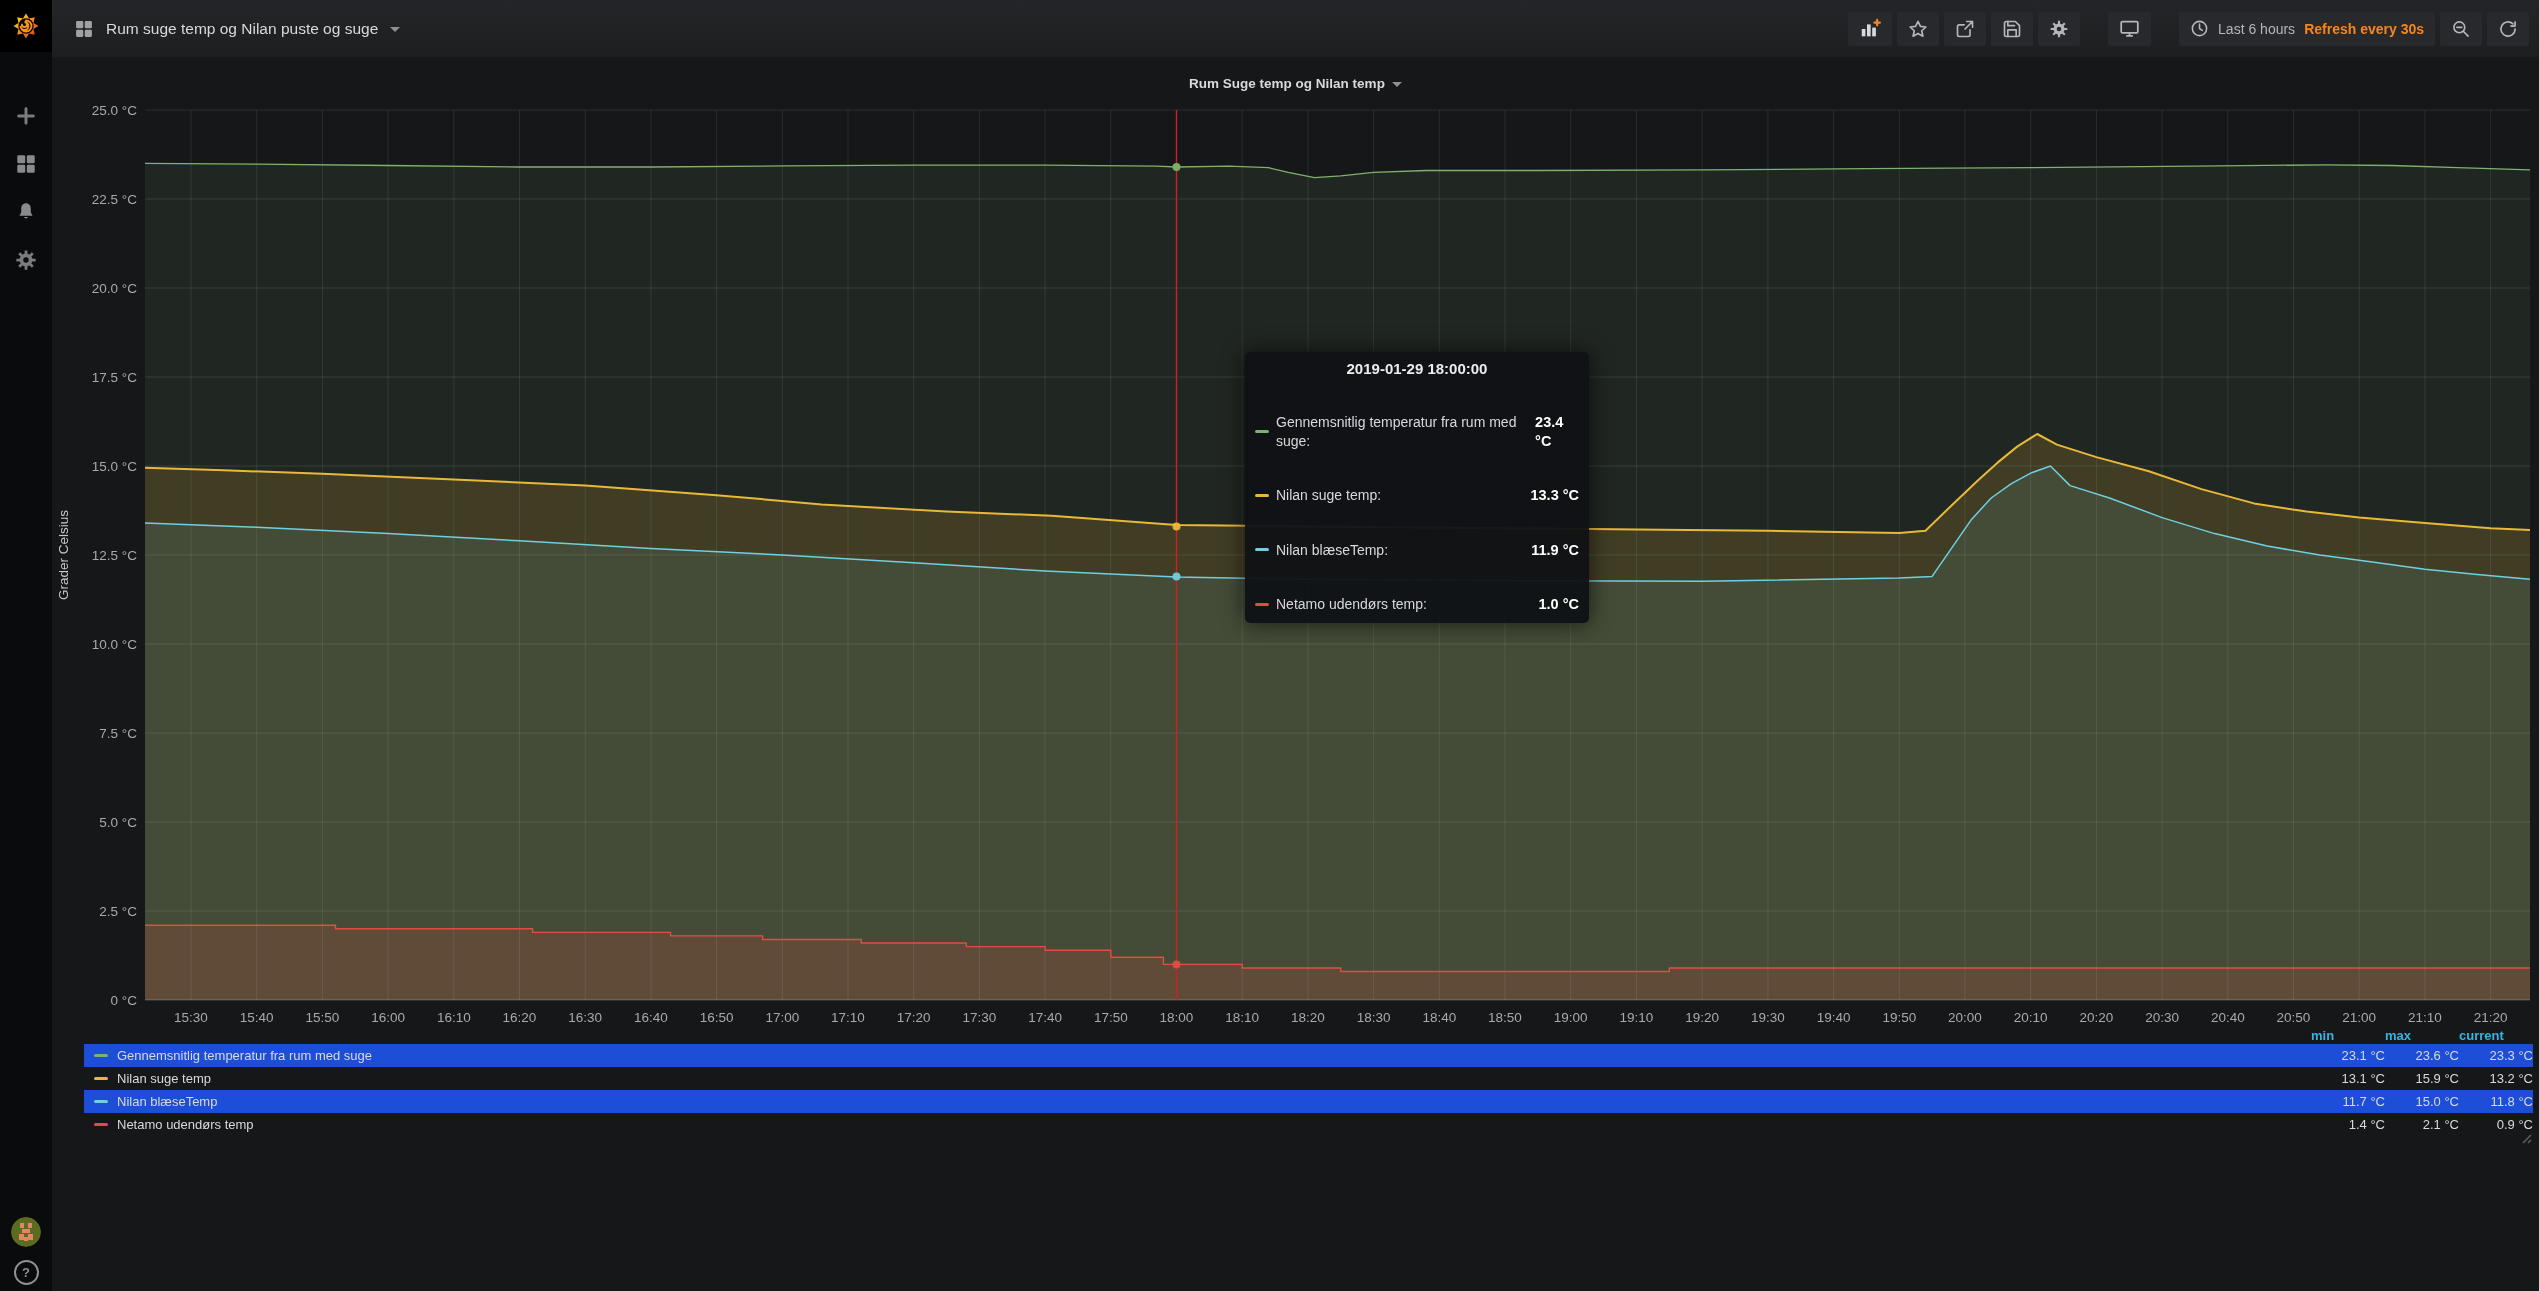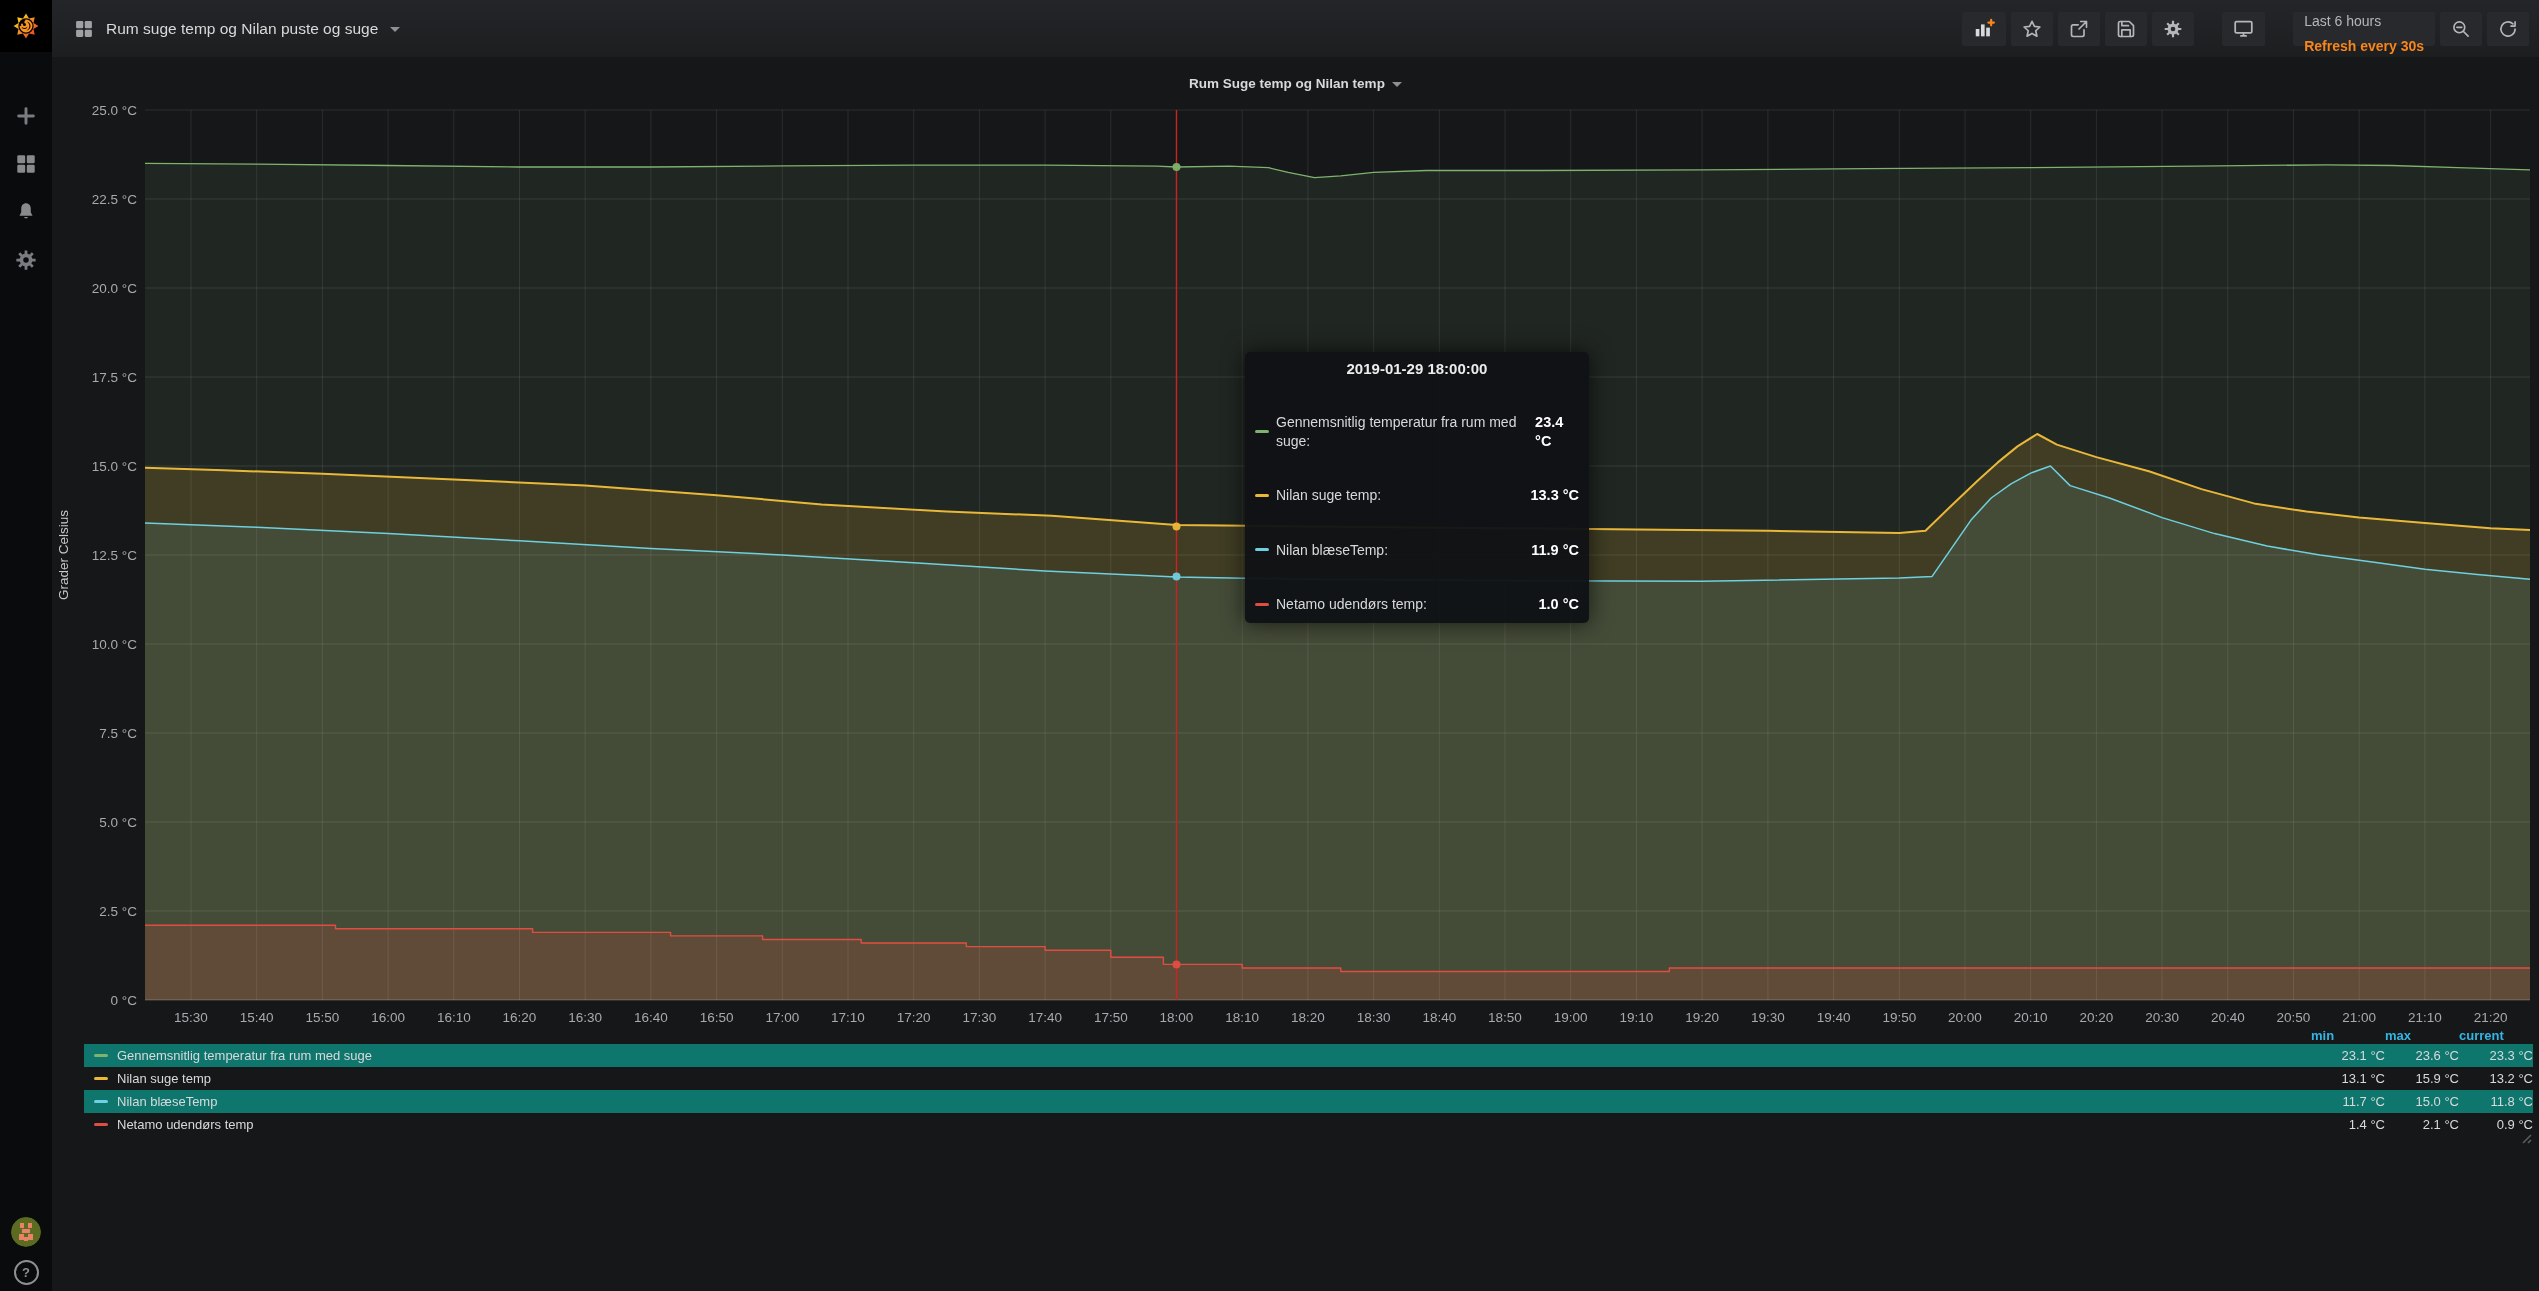--- a/index.html
+++ b/index.html
@@ -19,21 +19,21 @@
 
   
   .navbar{position:absolute;left:52px;right:0;top:0;height:57px;
       background:linear-gradient(#232528,#1c1e20);display:flex;align-items:center;
       justify-content:space-between;padding:0 10px;box-sizing:border-box;z-index:5;}
   .nav-left{display:flex;align-items:center;gap:12px;margin-left:12px;cursor:pointer;}
   .nav-title{font-size:15.5px;color:#d8d9da;text-align:center;}
   .caret{width:0;height:0;border-left:5px solid transparent;border-right:5px solid transparent;border-top:5px solid #8e9093;margin-top:2px;}
   .nav-right{display:flex;align-items:center;gap:5px;}
   .nav-btn{height:34px;min-width:40px;padding:0 11px;background:#28292c;border-radius:2px;
-      display:flex;justify-content:center;cursor:pointer;box-sizing:border-box;flex-direction:column;}
+      display:flex;align-items:center;justify-content:center;cursor:pointer;box-sizing:border-box;}
   .nav-gap{width:18px;}
   .timepicker{gap:9px;font-size:14px;color:#b4b6b8;}
   .refresh-label{color:#f9861b;font-weight:bold;}
 
   
   .panel-title-bar{position:absolute;left:52px;right:0;top:74px;text-align:center;z-index:4;}
   .panel-title{display:inline-flex;align-items:center;gap:7px;font-size:13.5px;font-weight:bold;color:#d8d9da;cursor:pointer;}
 
   .chart-wrap{position:absolute;left:52px;top:102px;width:2487px;height:925px;}
   .chart-wrap svg text{font-family:"Liberation Sans",sans-serif;font-size:13.5px;fill:#a7aaad;}
@@ -46,21 +46,21 @@
   .tt-title{text-align:center;font-weight:bold;font-size:15px;color:#ececec;margin-bottom:7px;}
   .tt-row{display:flex;align-items:center;gap:7px;font-size:14px;color:#d8d9da;line-height:18.5px;margin-top:36px;}
   .tt-dash,.lg-swatch{display:inline-block;width:14px;height:3px;border-radius:2px;background:#888;flex:none;}
   .tt-val{margin-left:auto;font-weight:bold;color:#fff;font-size:14.5px;}
 
   
   .legend{position:absolute;left:84px;top:1026px;width:2449px;z-index:3;font-size:13px;}
   .lg-head{display:flex;justify-content:flex-end;height:18px;align-items:center;}
   .lg-head span{width:74px;color:#33b5e5;font-weight:bold;}
   .lg-row{display:flex;align-items:center;height:23px;padding-left:10px;box-sizing:border-box;}
-  .lg-row.stripe{background:#0f766e;}
+  .lg-row.stripe{background:#1d4ed8;}
   .lg-swatch{margin-right:9px;}
   .lg-label{color:#d8d9da;cursor:pointer;}
   .lg-vals{margin-left:auto;display:flex;}
   .lg-vals span{width:74px;text-align:right;color:#d8d9da;}
 
   .resize-handle{position:absolute;left:2518px;top:1130px;width:14px;height:14px;cursor:nwse-resize;z-index:3;}
 
   .icon{stroke:#b4b6b8;fill:none;stroke-width:2;stroke-linecap:round;stroke-linejoin:round;}
   .icon-dim{stroke:#8e9093;}
   .fillgray{fill:#9fa1a3;stroke:none;}

